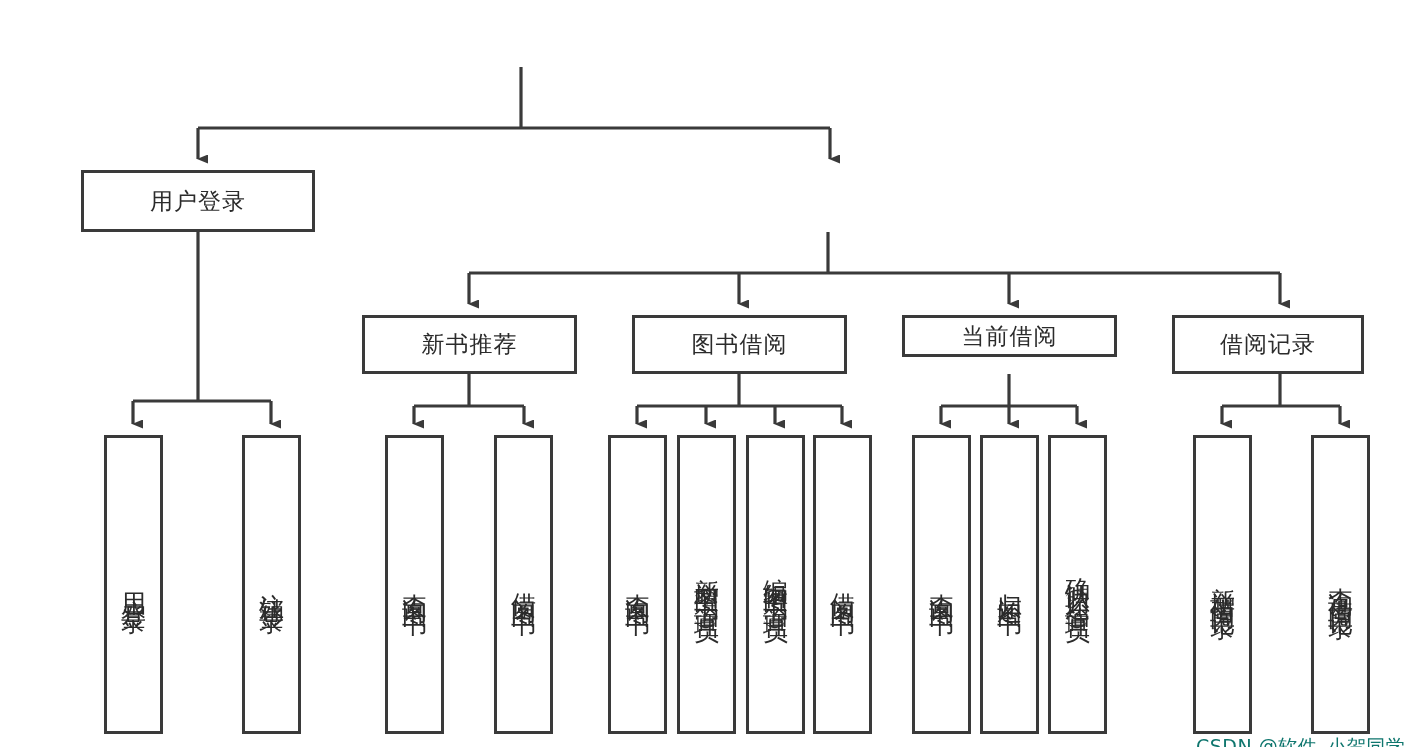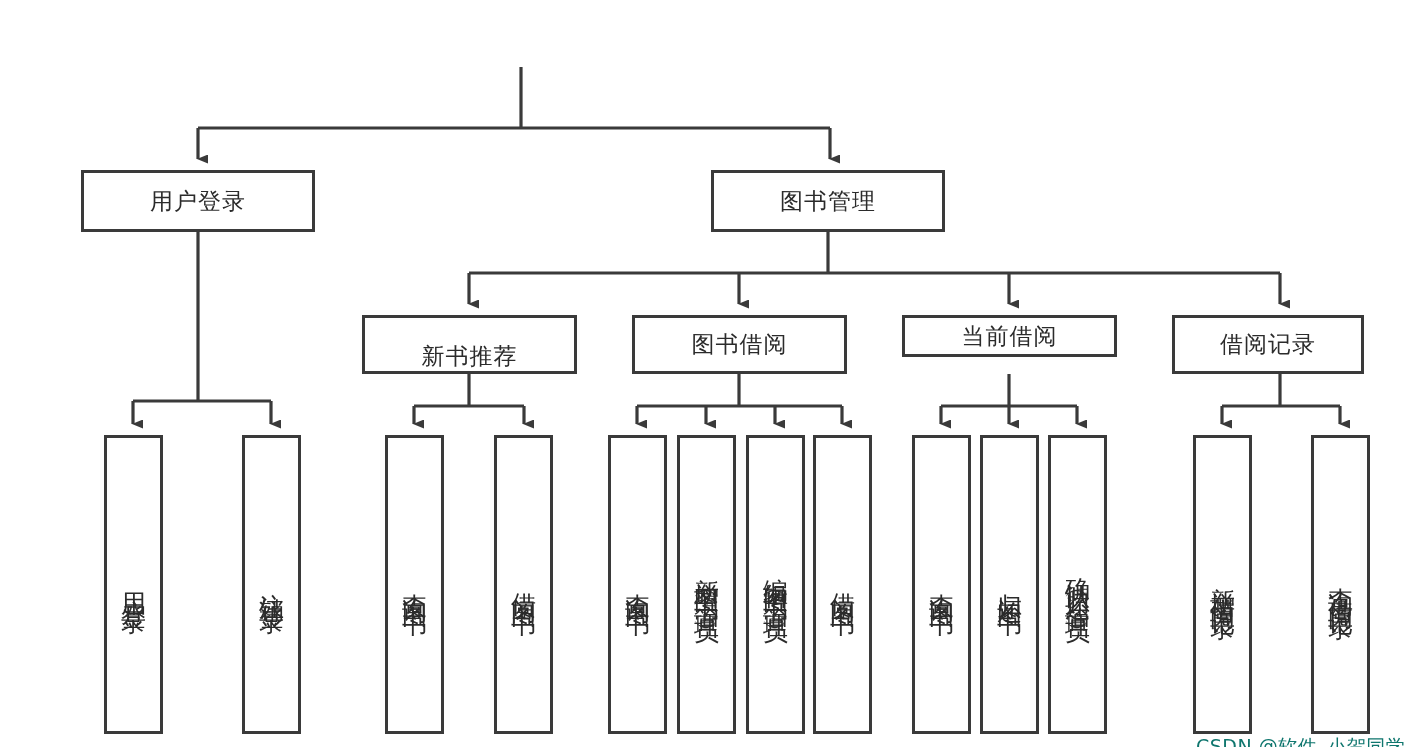--- a/index.html
+++ b/index.html
@@ -121,25 +121,22 @@
       <path d="M1222,406 L1340,406"></path>
       <path d="M1222,406 L1222,424" marker-end="url(#arrow)"></path>
       <path d="M1340,406 L1340,424" marker-end="url(#arrow)"></path>
     </g>
   </svg>
 
 
   <div class="node horizontal" style="left:81px; top:170px; width:234px; height:62px;">
     <span class="label">用户登录</span>
   </div>
-  <div class="node horizontal" style="left:711px; top:170px; width:234px; height:62px;">
-    <span class="label">图书管理</span>
-  </div>
 
-  <div class="node horizontal" style="left:362px; top:315px; width:215px; height:59px;align-items:flex-end;">
+  <div class="node horizontal" style="left:362px; top:315px; width:215px; height:59px;">
     <span class="label">新书推荐</span>
   </div>
   <div class="node horizontal" style="left:632px; top:315px; width:215px; height:59px;">
     <span class="label">图书借阅</span>
   </div>
   <div class="node horizontal" style="left:902px; top:315px; width:215px; height:42px;">
     <span class="label">当前借阅</span>
   </div>
   <div class="node horizontal" style="left:1172px; top:315px; width:192px; height:59px;">
     <span class="label">借阅记录</span>

